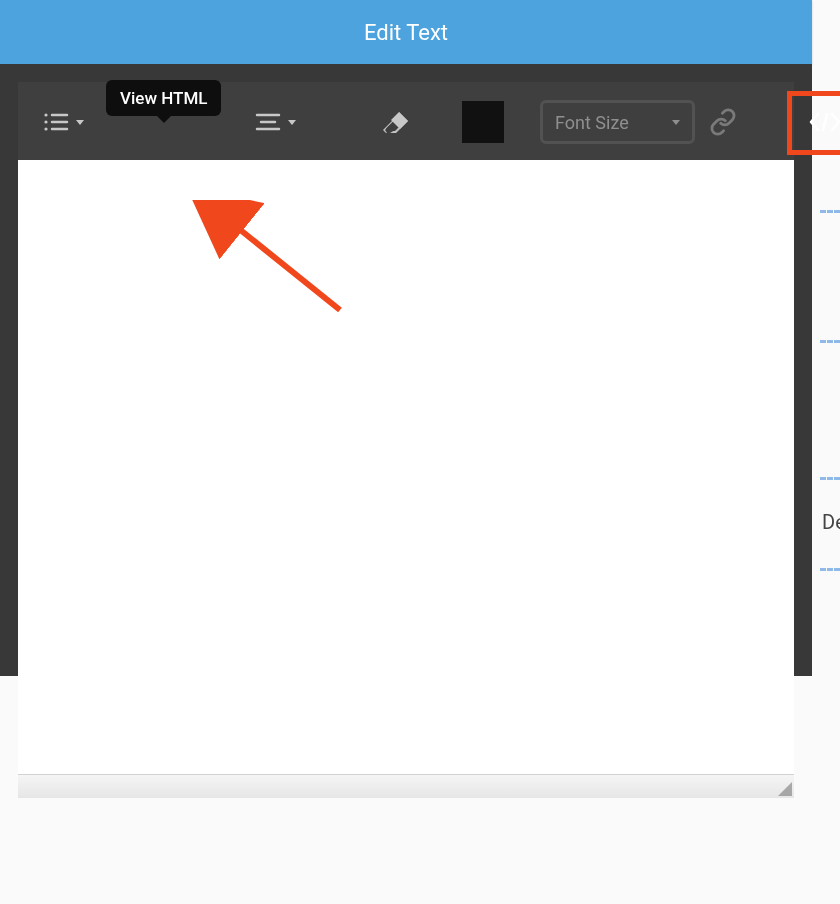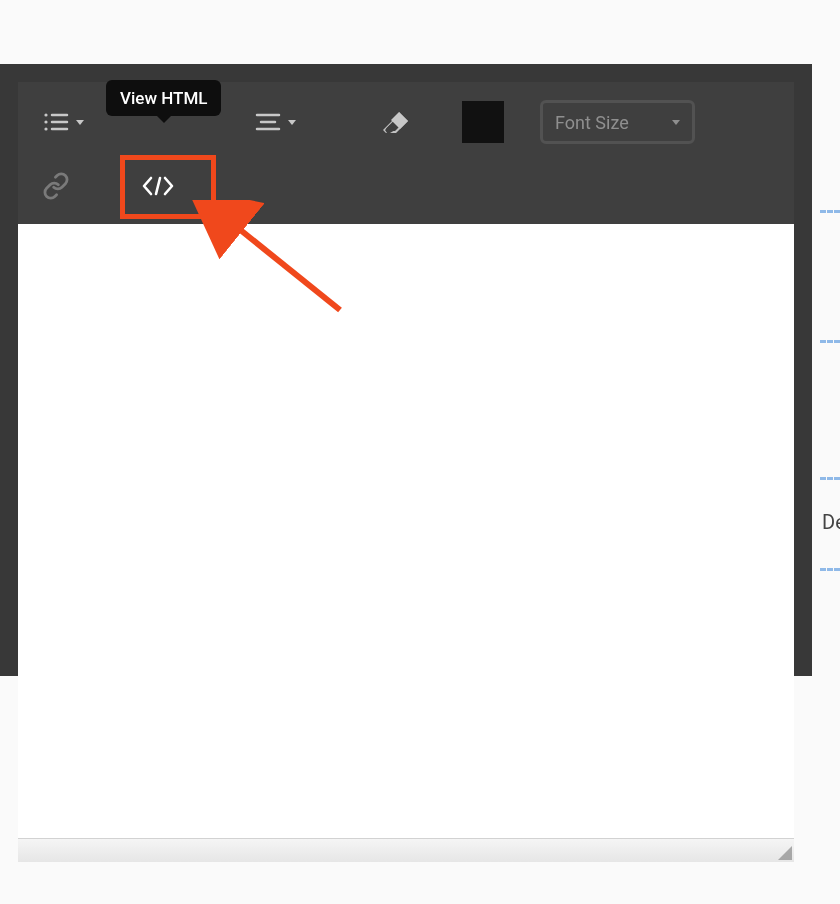--- a/index.html
+++ b/index.html
@@ -36,21 +36,20 @@
     height: 612px;
     background: #383838;
     padding: 18px;
   }
 
   
   .toolbar {
     background: #3f3f3f;
     width: 100%;
     display: flex;
-    flex-direction: column;
     padding: 8px 10px 6px 10px;
     gap: 0;
   }
   .toolbar-row {
     display: flex;
     align-items: center;
     gap: 4px;
     height: 64px;
   }
   .tool-btn {
@@ -222,20 +221,23 @@
 <body>
 
 <div class="canvas">
 
   <div class="bg-dash" style="top:210px;"></div>
   <div class="bg-dash" style="top:340px;"></div>
   <div class="bg-dash" style="top:477px;"></div>
   <div class="bg-text" style="top:510px;">De</div>
   <div class="bg-dash" style="top:568px;"></div>
 
+  <div class="header">
+    <span>Edit Text</span>
+  </div>
 
   <div class="modal-body">
 
     <div class="tooltip">
       <span>View HTML</span>
     </div>
 
     <div class="toolbar">
 
       <div class="toolbar-row">

